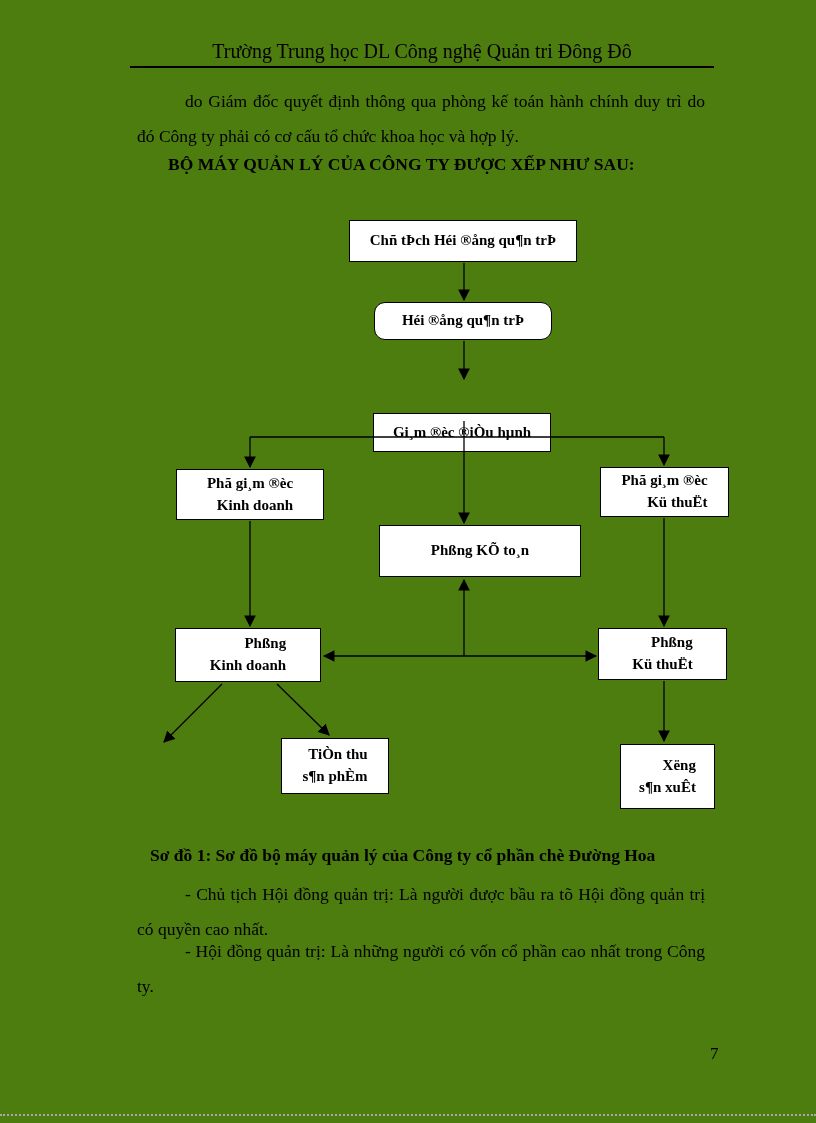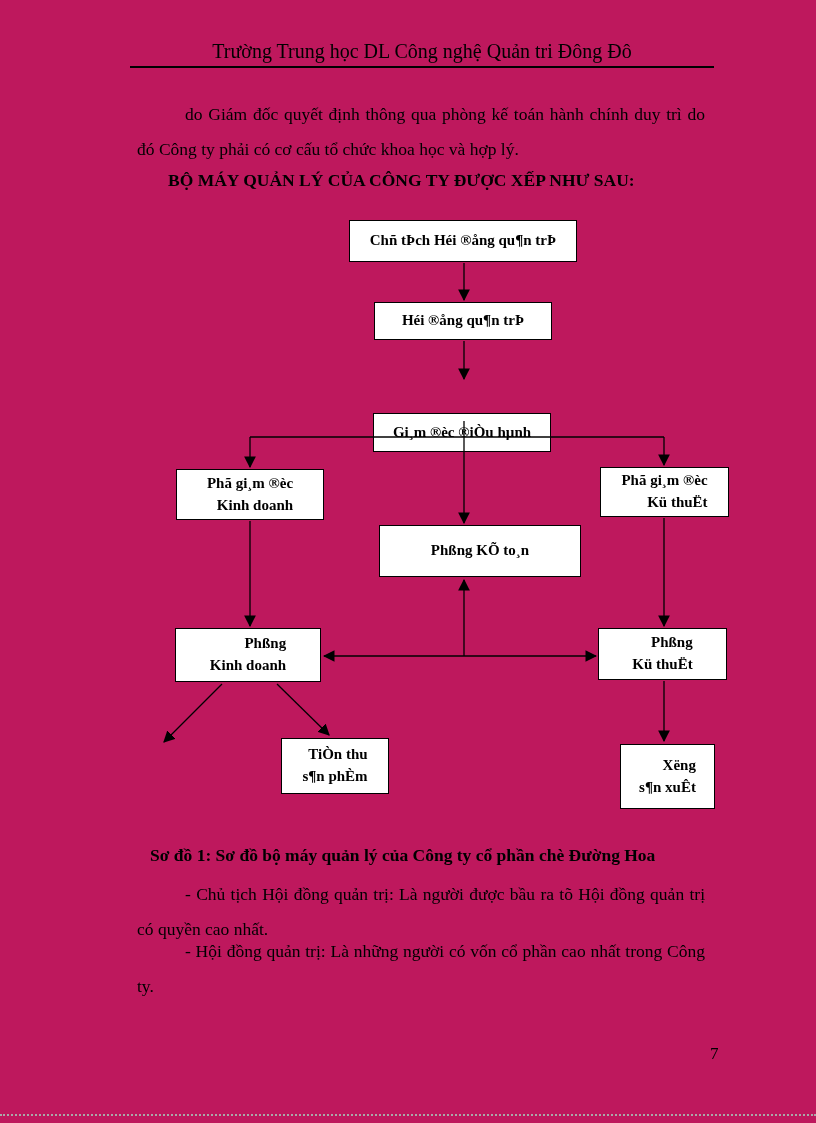--- a/index.html
+++ b/index.html
@@ -1,49 +1,49 @@
 <!DOCTYPE html>
 <html><head>
 <meta charset="utf-8">
 <style>
   html,body { margin:0; padding:0; background:#ffffff; }
   .page {
-    position:relative; width:816px; height:1123px; background:#be185d;
+    position:relative; width:816px; height:1123px; background:#4d7c0f;
     font-family:"Liberation Serif","DejaVu Serif",serif; color:#000;
     overflow:hidden; margin:0 auto;
   }
   .doc-header {
     position:absolute; top:40px; left:130px; width:584px;
     text-align:center; font-size:20px; padding-bottom:3px;
     border-bottom:2px solid #000;
   }
   .text-col {
     position:absolute; left:137px; width:568px;
     font-size:17.5px; line-height:35px; text-align:justify; margin:0;
   }
-  #p1 { top:97px; text-indent:48px; }
+  #p1 { top:84px; text-indent:48px; }
   #p2 { top:877px; text-indent:48px; }
   #p3 { top:934px; text-indent:48px; }
   .heading {
     position:absolute; left:137px; top:154px; width:640px;
-    font-weight:bold; font-size:17.5px; text-indent:31px; white-space:nowrap;margin-top:16px;
+    font-weight:bold; font-size:17.5px; text-indent:31px; white-space:nowrap;
   }
   .caption {
     position:absolute; left:137px; top:845px; width:620px;
     font-weight:bold; font-size:17.5px; text-indent:13px;
   }
   .dbox {
     position:absolute; box-sizing:border-box;
     border:1.4px solid #000; background:#fff;
     display:flex; align-items:center; justify-content:center;
     text-align:right; font-weight:bold; font-size:15px; line-height:1.45;
     white-space:pre-line; z-index:1;
   }
   .b1  { left:349px; top:220px; width:228px; height:42px; }
-  .b2  { left:374px; top:302px; width:178px; height:38px; }
+  .b2  { left:374px; top:302px; width:178px; height:38px;border-radius:11px; }
   .b3  { left:373px; top:381px; width:178px; height:39px;margin-top:32px; }
   .b4  { left:176px; top:469px; width:148px; height:51px; }
   .b5  { left:600px; top:467px; width:129px; height:50px; }
   .b6  { left:379px; top:525px; width:202px; height:52px; }
   .b7  { left:175px; top:628px; width:146px; height:54px; }
   .b8  { left:598px; top:628px; width:129px; height:52px; }
   .b9  { left:107px; top:745px; width:100px; height:50px; }
   .b10 { left:281px; top:738px; width:108px; height:56px; }
   .b11 { left:620px; top:744px; width:95px;  height:65px; }
   .connectors {

